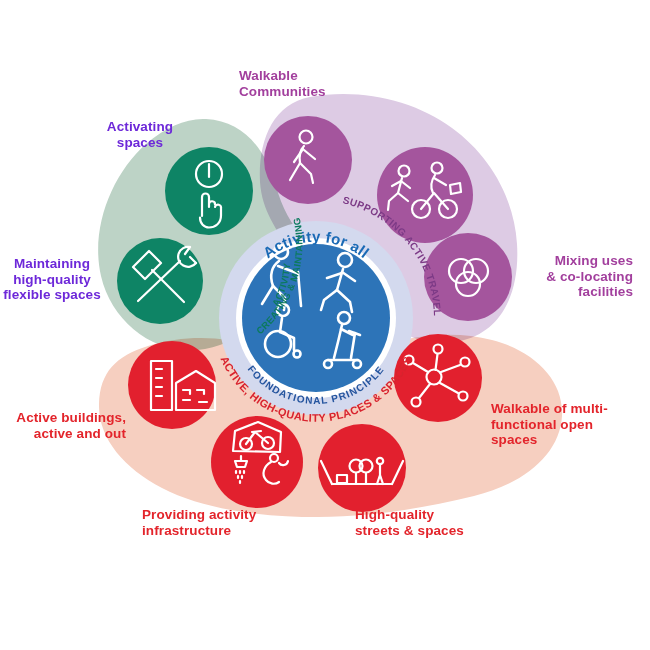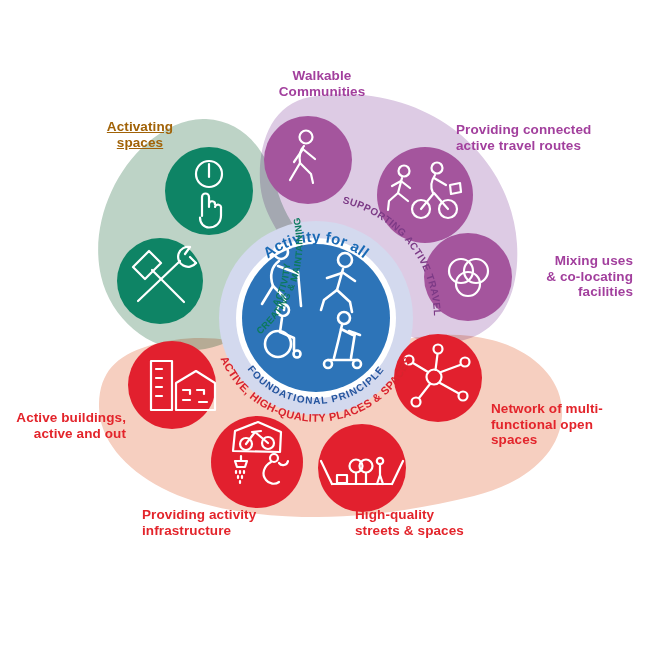--- a/index.html
+++ b/index.html
@@ -6,21 +6,21 @@
   .canvas{
     position:relative;width:650px;height:650px;background:#ffffff;overflow:hidden;
     font-family:"Liberation Sans",sans-serif;
   }
   svg{position:absolute;left:0;top:0;}
   .blob{mix-blend-mode:multiply;}
   .label{
     position:absolute;font-weight:bold;font-size:13.5px;line-height:1.16;
     white-space:pre-line;letter-spacing:0.1px;
   }
-  .green-label{color:#a16207;text-decoration:underline;}
+  .green-label{color:#6d28d9;}
   .purple-label{color:#a23f9d;}
   .red-label{color:#e3242b;}
   .curved{font-family:"Liberation Sans",sans-serif;font-weight:bold;}
   .curved-title{font-size:15px;fill:#1a6ab5;letter-spacing:0.3px;}
   .curved-sub{font-size:10px;fill:#24549e;letter-spacing:1.1px;}
   .curved-green{font-size:9.5px;fill:#0c7a5e;letter-spacing:0.3px;}
   .curved-purple{font-size:10px;fill:#7c3a86;letter-spacing:0.4px;}
   .curved-red{font-size:11px;fill:#d8232e;letter-spacing:0.3px;}
   .icon-stroke{fill:none;stroke:#ffffff;stroke-width:2.2;stroke-linecap:round;stroke-linejoin:round;}
   .fig-stroke{fill:none;stroke:#ffffff;stroke-width:2.6;stroke-linecap:round;stroke-linejoin:round;}
@@ -214,36 +214,37 @@
       <textPath href="#arc-travel" startOffset="50%" text-anchor="middle">SUPPORTING ACTIVE TRAVEL</textPath>
     </text>
     <text class="curved curved-red">
       <textPath href="#arc-places" startOffset="50%" text-anchor="middle">ACTIVE, HIGH-QUALITY PLACES &amp; SPACES</textPath>
     </text>
   </svg>
 
   <div class="label green-label" style="left:86px;top:119px;width:108px;text-align:center;">Activating
 spaces</div>
 
-
-  <div class="label purple-label" style="left:260px;top:68px;width:124px;text-align:center;">Walkable
+  <div class="label green-label" style="left:0px;top:256px;width:104px;text-align:center;">Maintaining
+high-quality
+flexible spaces</div>
+
+  <div class="label purple-label" style="left:239px;top:68px;width:124px;text-align:left;">Walkable
 Communities</div>
 
-  <div class="label purple-label" style="left:456px;top:122px;width:154px;text-align:left;">Providing connected
-active travel routes</div>
 
   <div class="label purple-label" style="left:521px;top:253px;width:112px;text-align:right;">Mixing uses
 &amp; co-locating
 facilities</div>
 
   <div class="label red-label" style="left:8px;top:410px;width:118px;text-align:right;">Active buildings,
 active and out</div>
 
   <div class="label red-label" style="left:142px;top:507px;width:126px;text-align:left;">Providing activity
 infrastructure</div>
 
   <div class="label red-label" style="left:355px;top:507px;width:136px;text-align:left;">High-quality
 streets &amp; spaces</div>
 
-  <div class="label red-label" style="left:491px;top:401px;width:152px;text-align:left;">Network of multi-
+  <div class="label red-label" style="left:491px;top:401px;width:152px;text-align:left;">Walkable of multi-
 functional open spaces</div>
 
 </div>
 
 </body></html>

